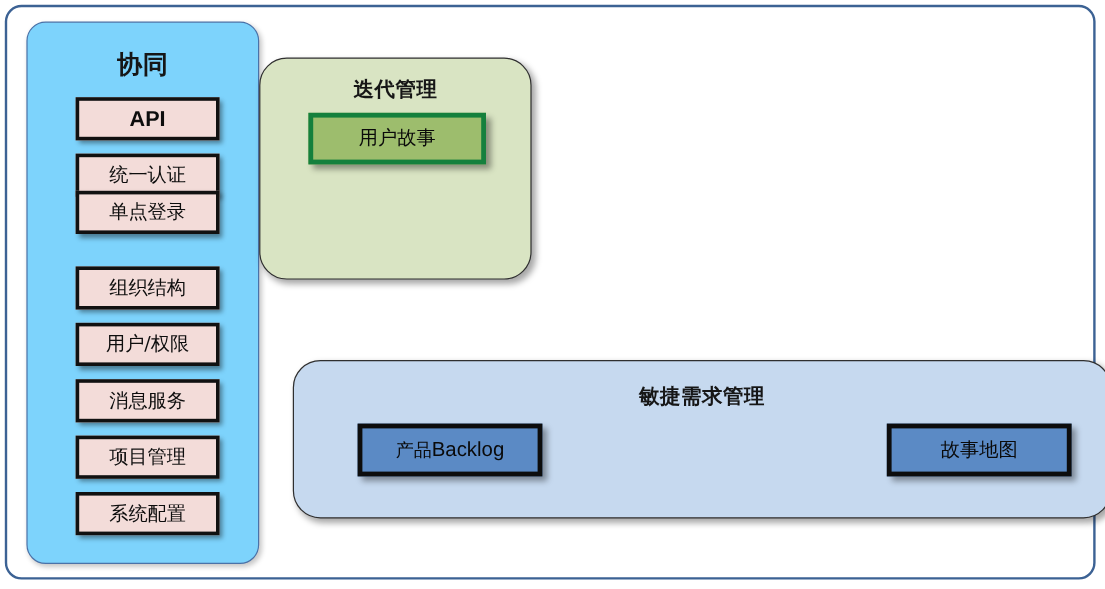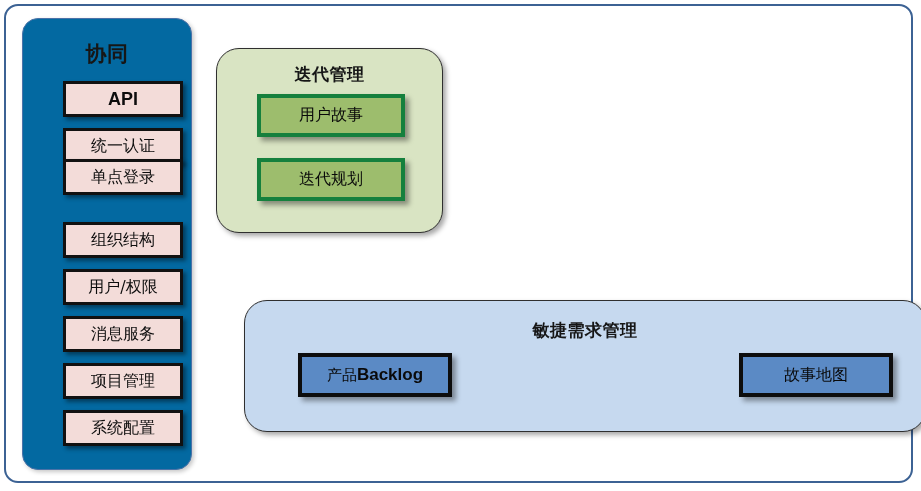--- a/index.html
+++ b/index.html
@@ -50,23 +50,23 @@
     font-weight: bold;
     color: #161616;
     font-family: "Liberation Sans", "DejaVu Sans", sans-serif;
     letter-spacing: 0.5px;
   }
 
   
   #sidebar-panel {
     left: 22px;
     top: 18px;
-    width: 170px;
+    width: 194px;
     height: 452px;
-    background: #0369a1;
+    background: #7dd3fc;
     border: 1.5px solid #4a72a8;
     border-radius: 16px;
     box-shadow: 2px 2px 4px rgba(0,0,0,0.22);
   }
   #sidebar-title {
     top: 21px;
     font-size: 21px;
   }
   .side-item {
     position: absolute;
@@ -181,21 +181,21 @@
     font-size: 16px;
     color: #0a0a0a;
     white-space: nowrap;
   }
   .blue-box.mixed {
     font-size: 15px;
   }
   .blue-box.mixed b {
     font-family: "Liberation Sans", "DejaVu Sans", sans-serif;
     font-size: 17px;
-    font-weight: bold;
+    font-weight: normal;
   }
 </style>
 </head>
 <body>
 
 <div id="canvas">
 
   <div class="outer-frame"></div>
 
   <div id="sidebar-panel" class="panel">
@@ -208,21 +208,20 @@
     <div class="side-item" style="top:250px">用户/权限</div>
     <div class="side-item" style="top:297px">消息服务</div>
     <div class="side-item" style="top:344px">项目管理</div>
     <div class="side-item" style="top:391px">系统配置</div>
   </div>
 
   <div id="iteration-panel" class="panel">
     <div id="iteration-title" class="panel-title">迭代管理</div>
 
     <div class="green-box" style="top:45px">用户故事</div>
-    <div class="green-box" style="top:109px">迭代规划</div>
   </div>
 
 
   <div id="agile-panel" class="panel">
     <div id="agile-title" class="panel-title">敏捷需求管理</div>
 
     <div class="blue-box mixed" style="left:53px">
       <span>产品</span>
         <b>Backlog</b>
     </div>

